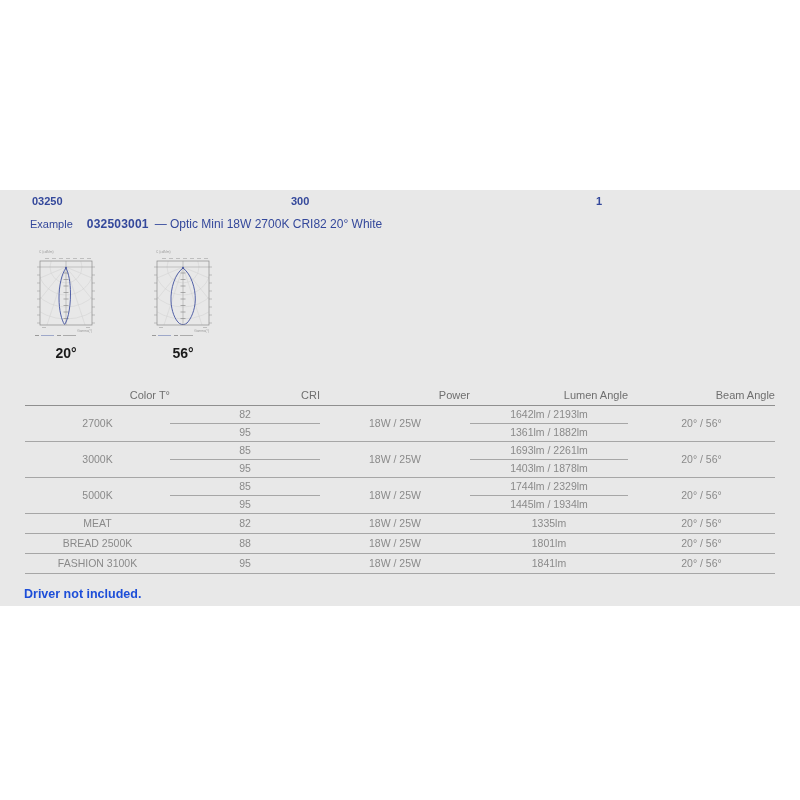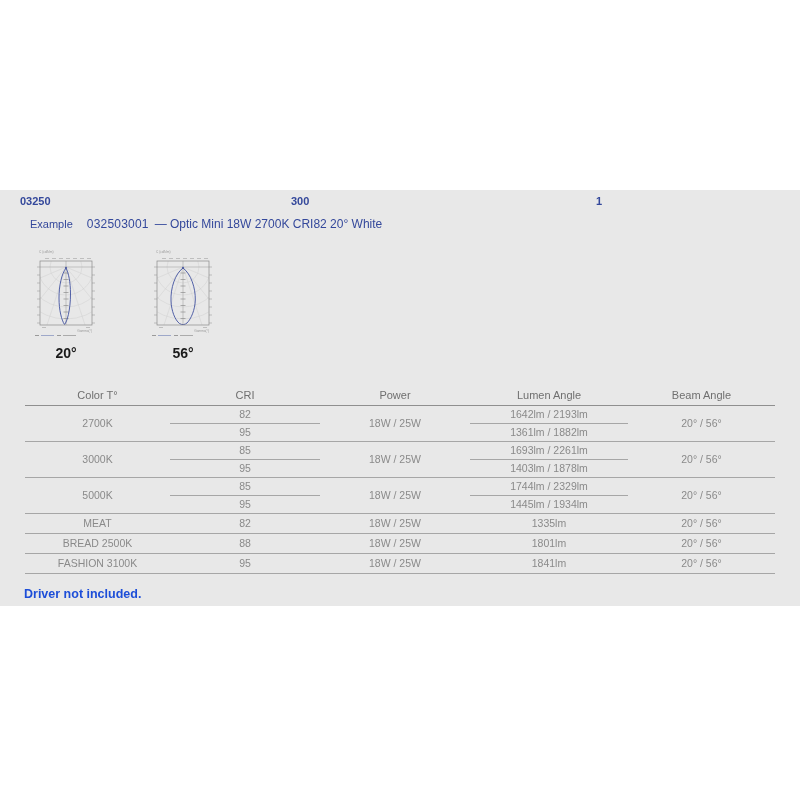--- a/index.html
+++ b/index.html
@@ -22,46 +22,46 @@
   }
   .panel{
     position:absolute;left:0;top:190px;width:800px;height:416px;
     background:var(--panel);
   }
   
   .code-row{position:absolute;top:5px;left:0;width:100%;height:14px;}
   .hnum{
     position:absolute;top:0;font-size:11px;font-weight:bold;color:var(--blue);
   }
-  .hnum.left{left:20px;}
+  .hnum.left{left:32px;}
   .hnum.center{left:291px;}
   .hnum.right{left:596px;}
   
   .example-row{
     position:absolute;top:27px;left:24px;white-space:nowrap;
     color:var(--blue);font-size:12px;
   }
   .ex-label{font-size:11px;padding-left:6px;}
-  .ex-code{font-weight:normal;margin-left:14px;letter-spacing:.2px;}
+  .ex-code{font-weight:bold;margin-left:14px;letter-spacing:.2px;}
   .ex-rest{margin-left:6px;}
   
   .diagrams{position:absolute;top:58px;left:30px;display:flex;gap:45px;}
   .diagram{margin:0;width:72px;text-align:center;}
   .diagram svg{display:block;margin:0 auto;}
   .diagram figcaption{
     margin-top:7px;font-size:14px;font-weight:bold;color:#1a1a1a;
   }
   
   table.spec{
     position:absolute;top:196px;left:25px;width:750px;
     border-collapse:collapse;table-layout:fixed;
   }
   table.spec th{
     font-size:11px;font-weight:normal;color:var(--head);
-    height:19px;padding:0;text-align:center;
+    height:19px;padding:0;text-align:right;
     border-bottom:1px solid var(--rule-dark);
   }
   table.spec td{
     font-size:10.5px;color:var(--cell);text-align:center;
     height:18px;padding:0;vertical-align:middle;
   }
   tr.single td{height:20px;}
   td.gend, tr.single td{border-bottom:1px solid var(--rule);}
   td.part{border-bottom:1px solid var(--rule);}
   

